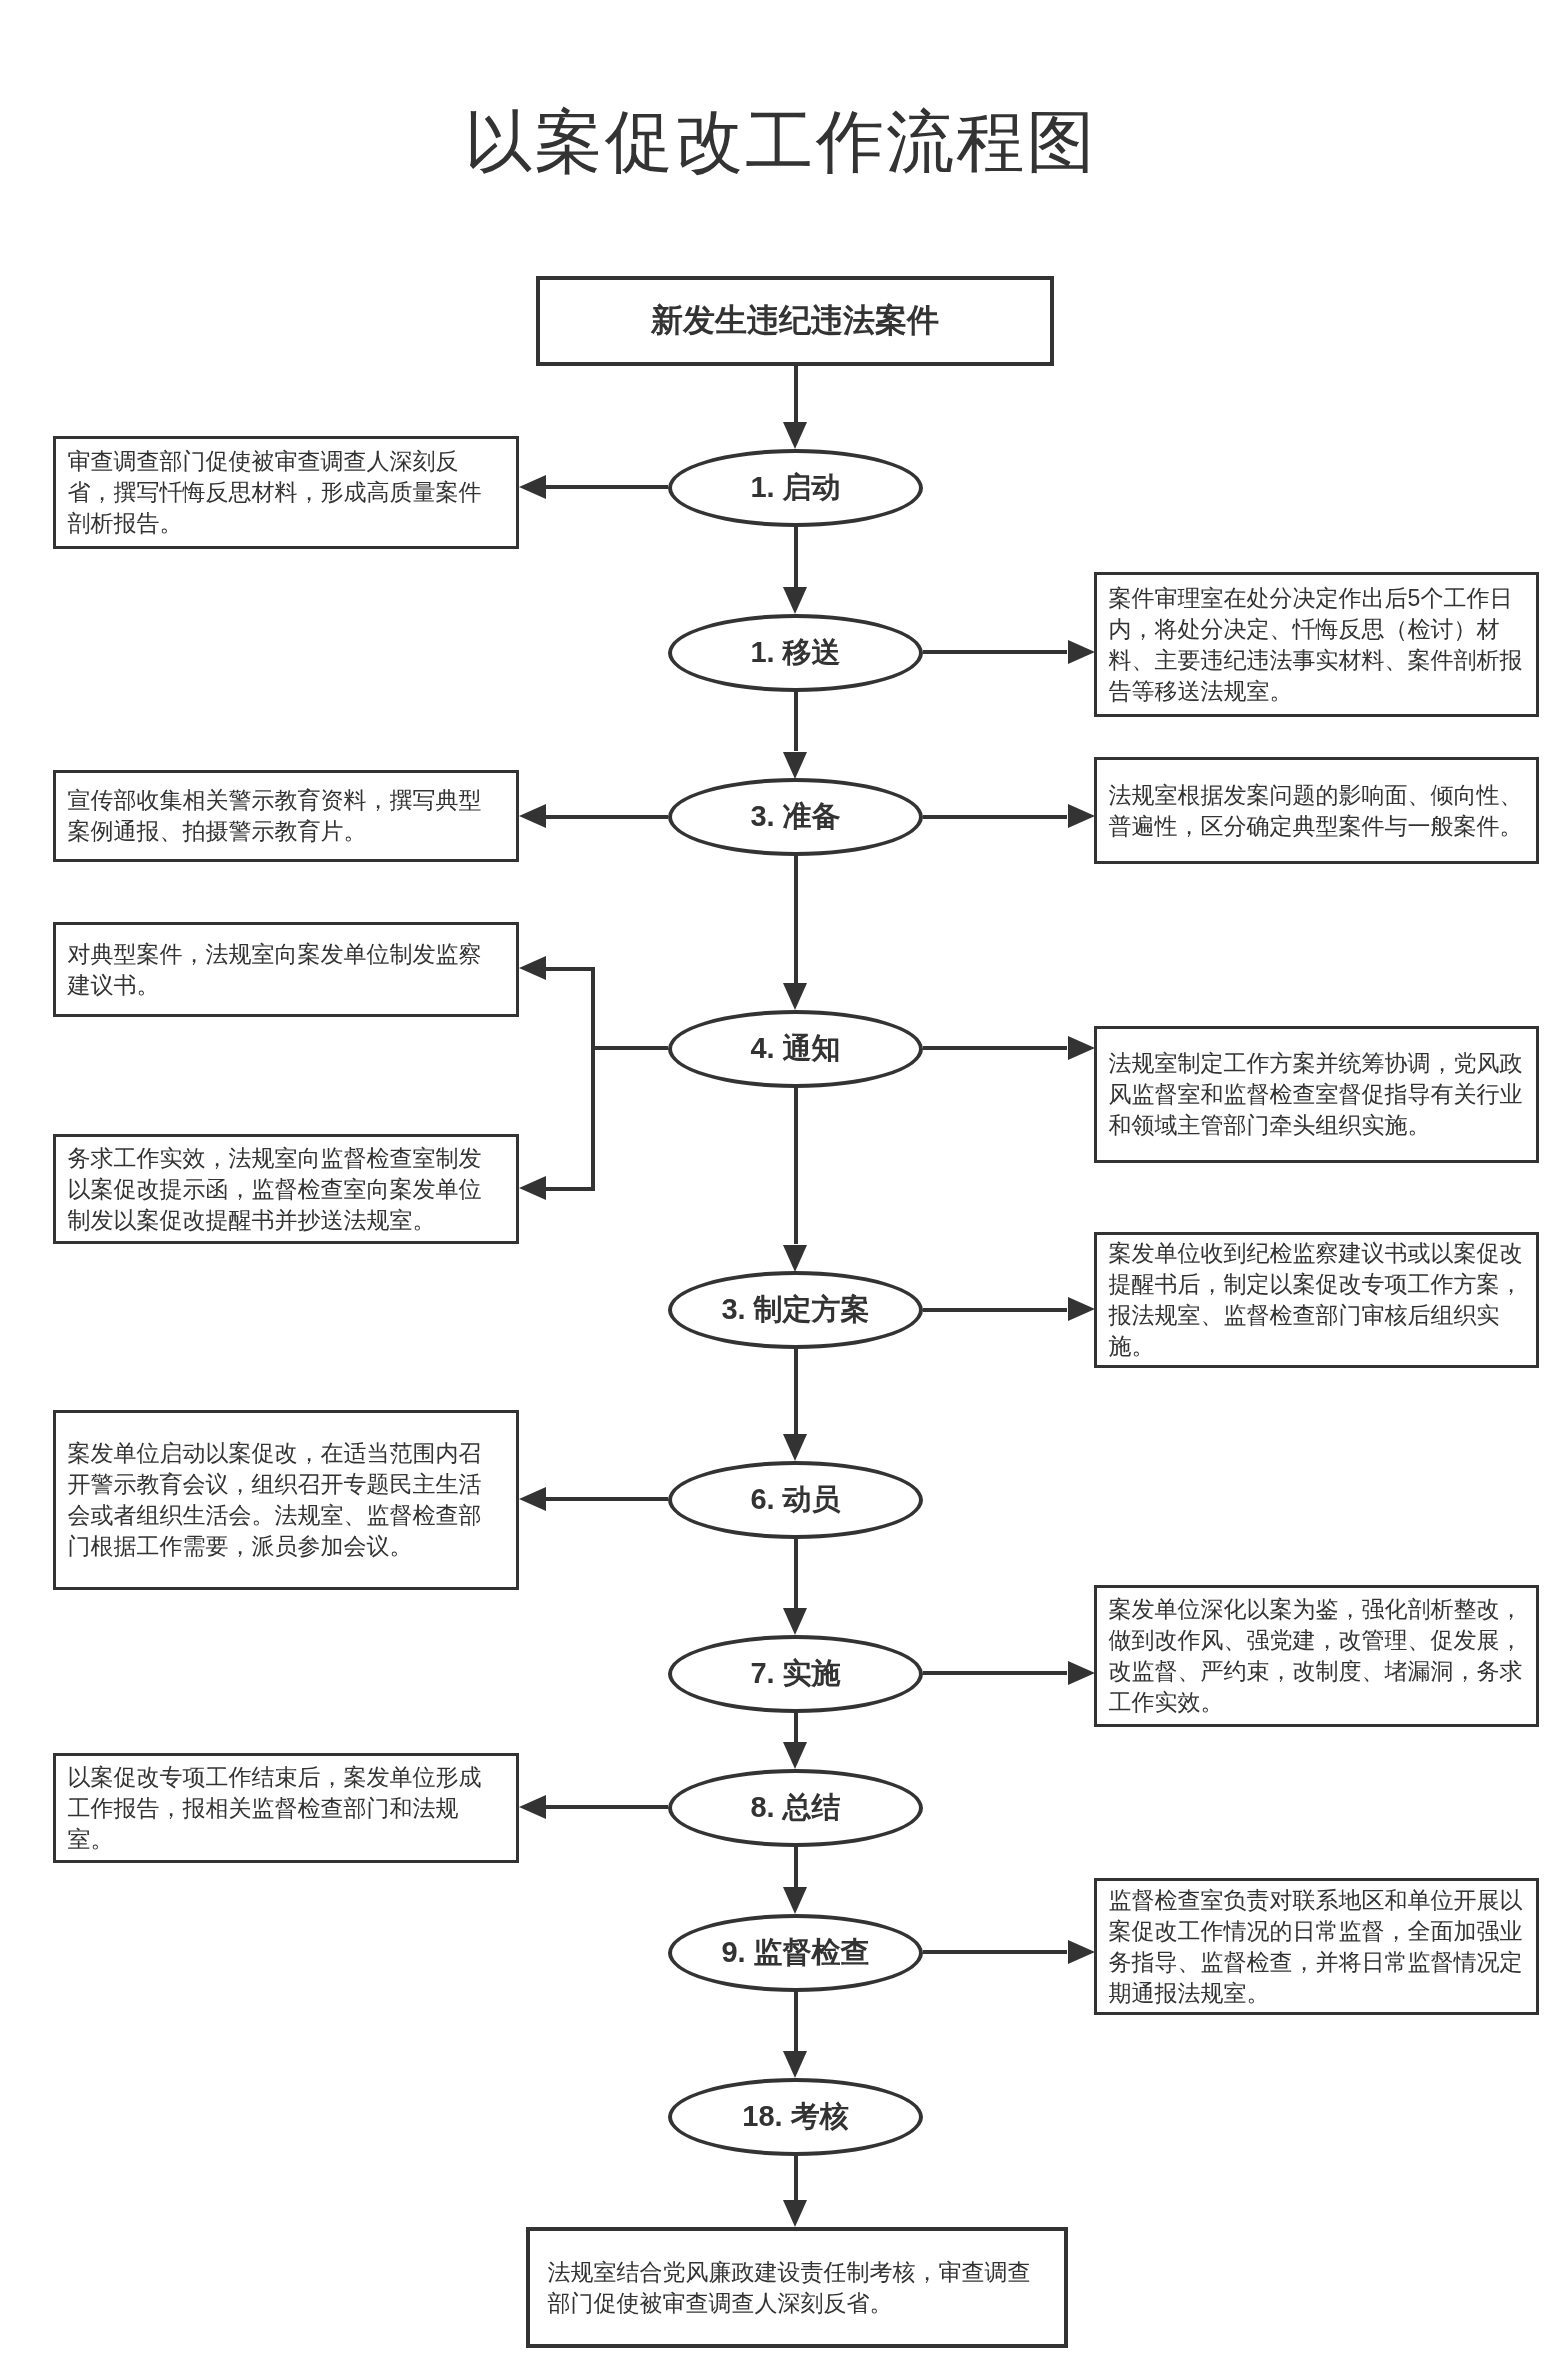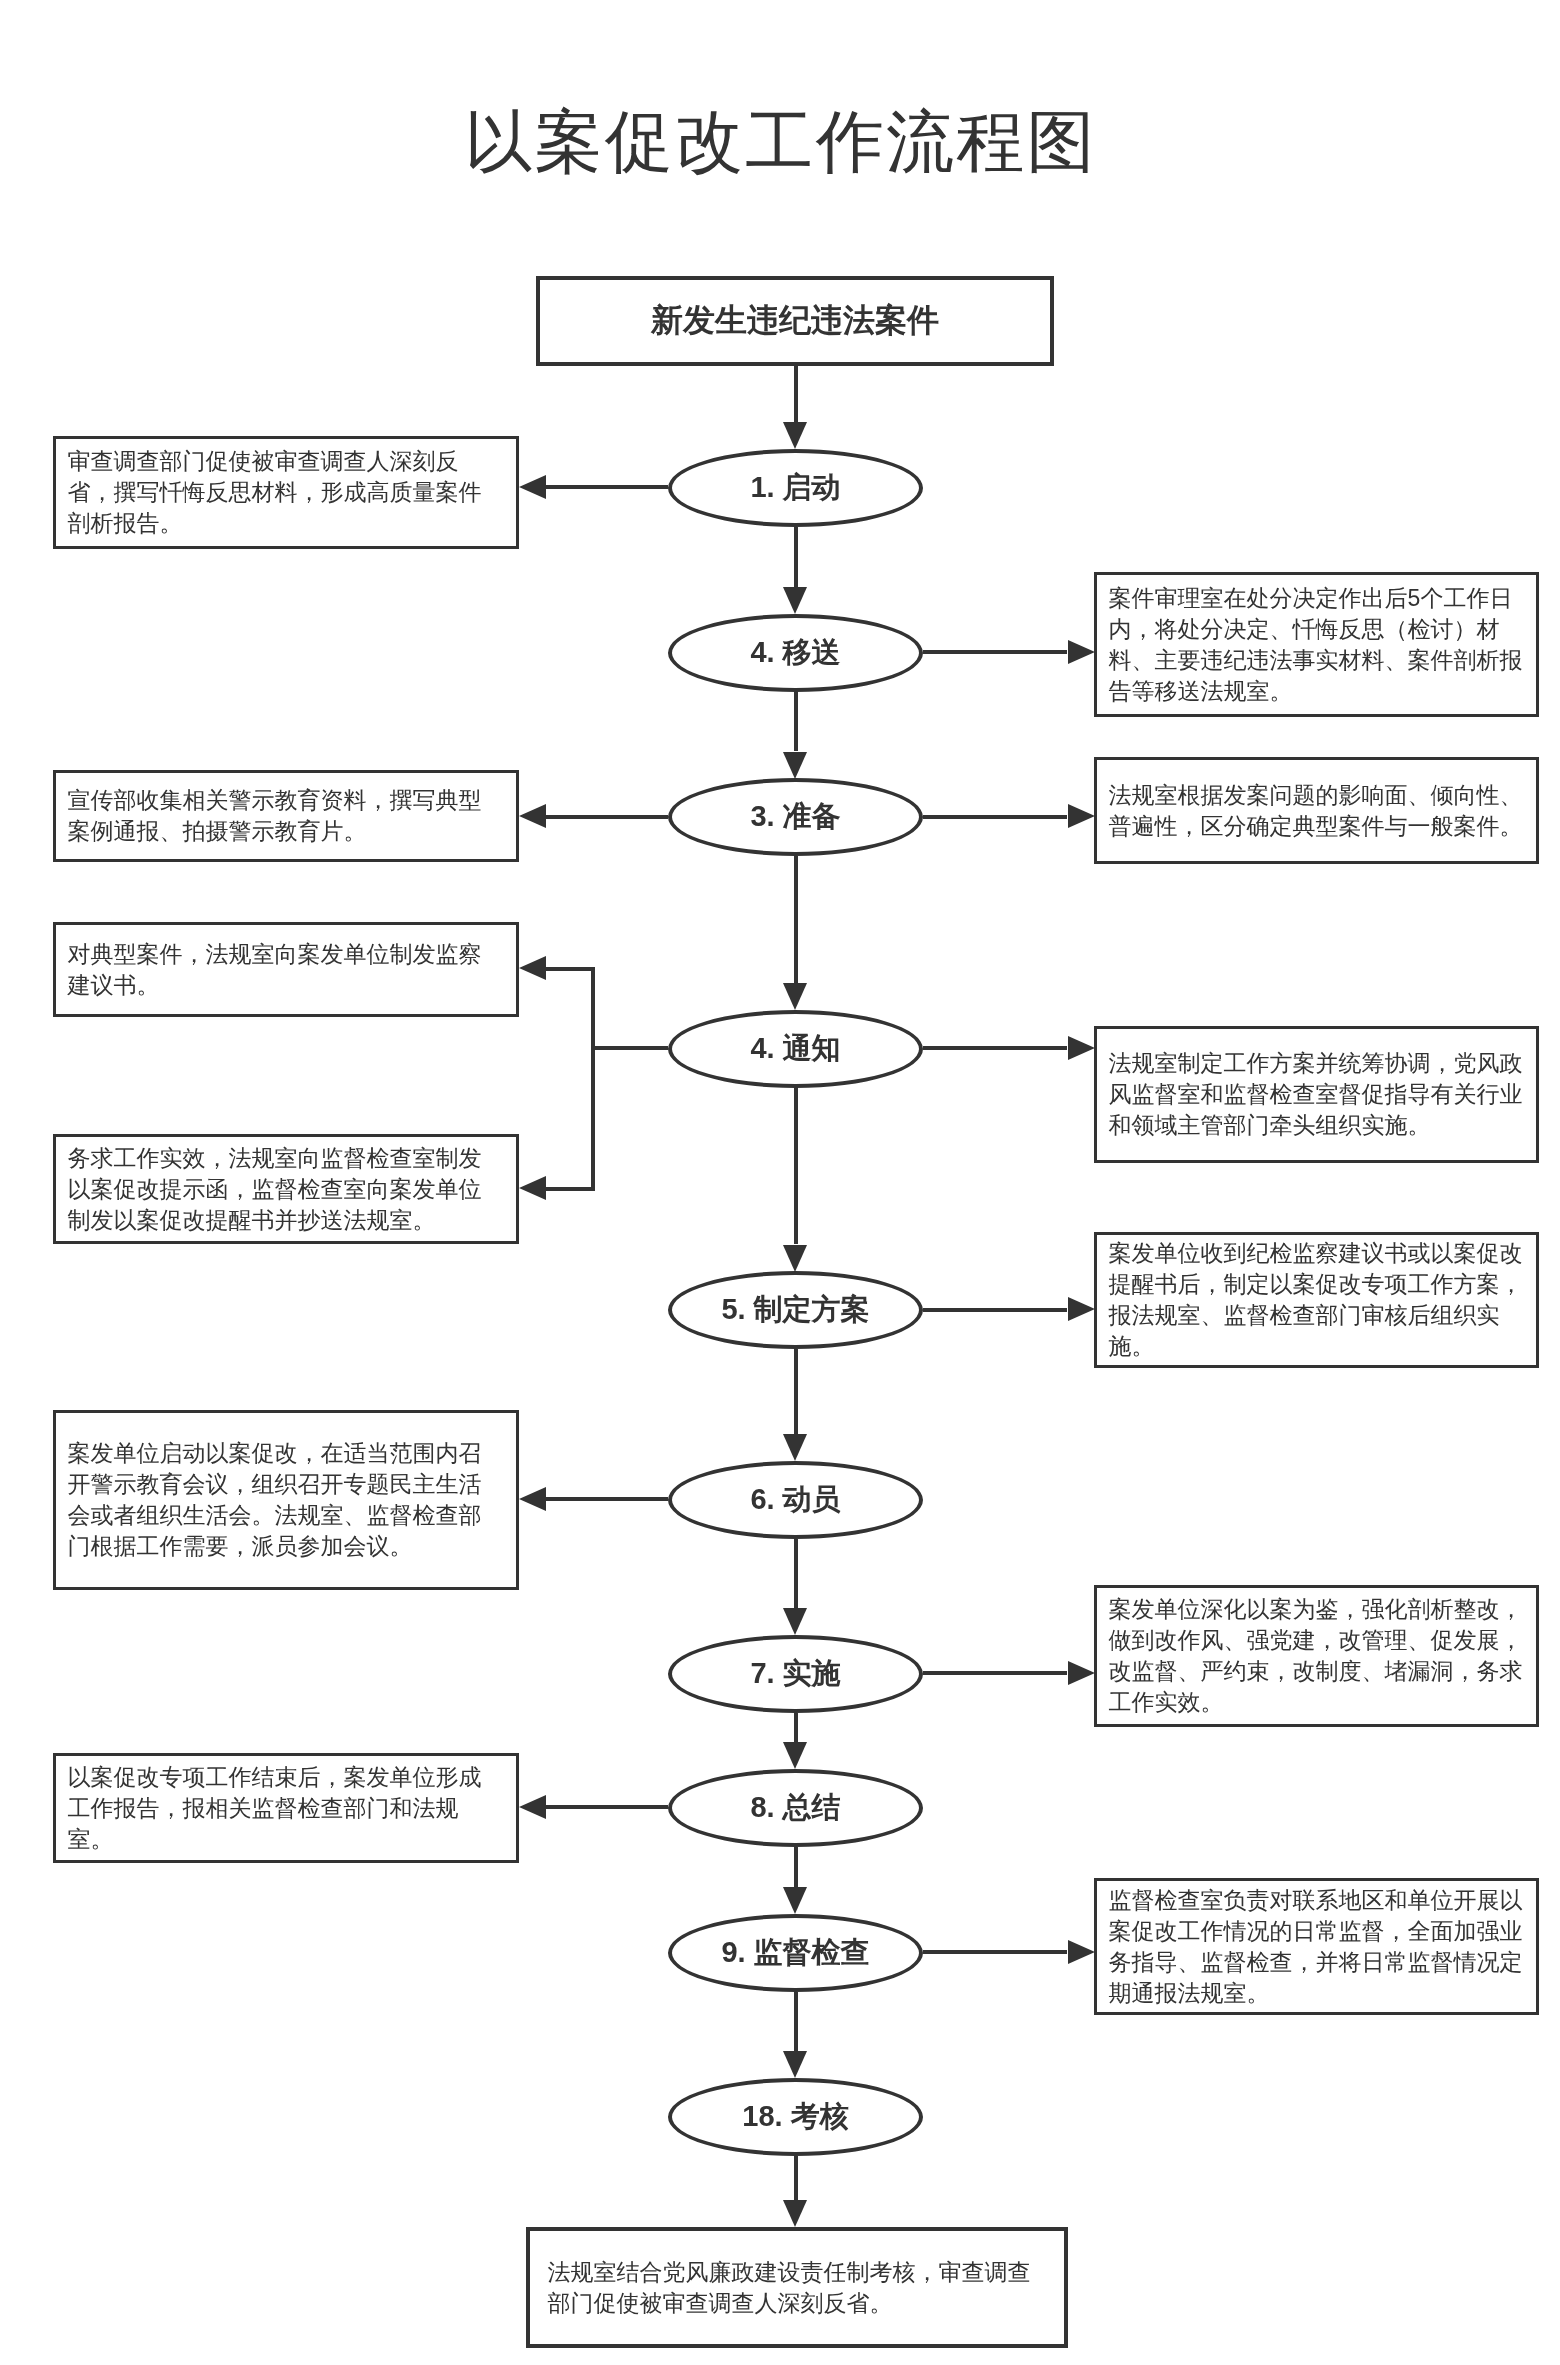--- a/index.html
+++ b/index.html
@@ -93,24 +93,24 @@
 </head>
 <body>
 
 <div class="page">
 
   <div class="flow-title">以案促改工作流程图</div>
 
   <div class="node start-box">新发生违纪违法案件</div>
 
   <div class="node ellipse" id="e1">1. 启动</div>
-  <div class="node ellipse" id="e2">4. 移送</div>
+  <div class="node ellipse" id="e2">1. 移送</div>
   <div class="node ellipse" id="e3">3. 准备</div>
   <div class="node ellipse" id="e4">4. 通知</div>
-  <div class="node ellipse" id="e5">5. 制定方案</div>
+  <div class="node ellipse" id="e5">3. 制定方案</div>
   <div class="node ellipse" id="e6">6. 动员</div>
   <div class="node ellipse" id="e7">7. 实施</div>
   <div class="node ellipse" id="e8">8. 总结</div>
   <div class="node ellipse" id="e9">9. 监督检查</div>
   <div class="node ellipse" id="e10">18. 考核</div>
 
   <div class="node box left" id="L1">审查调查部门促使被审查调查人深刻反省，撰写忏悔反思材料，形成高质量案件剖析报告。</div>
   <div class="node box left" id="L3">宣传部收集相关警示教育资料，撰写典型案例通报、拍摄警示教育片。</div>
   <div class="node box left" id="L4a">对典型案件，法规室向案发单位制发监察建议书。</div>
   <div class="node box left" id="L4b">务求工作实效，法规室向监督检查室制发以案促改提示函，监督检查室向案发单位制发以案促改提醒书并抄送法规室。</div>

